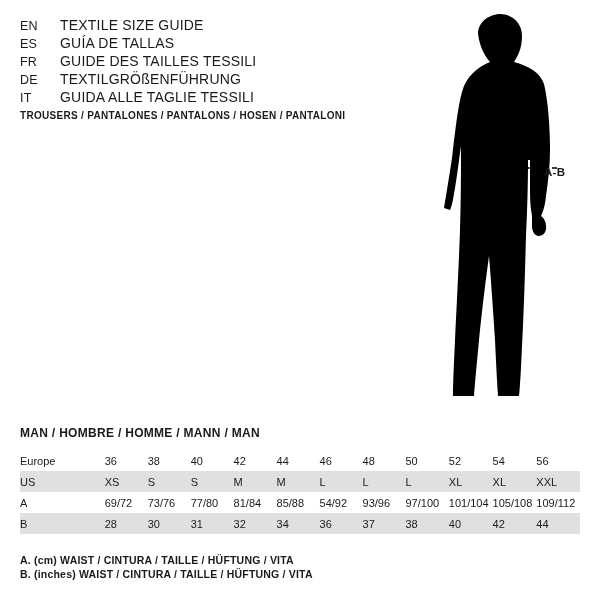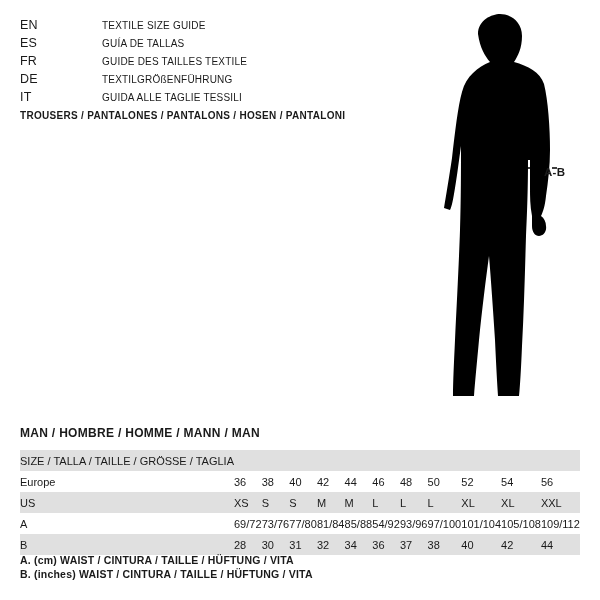--- a/index.html
+++ b/index.html
@@ -33,23 +33,22 @@
     align-items: baseline;
     height: 18px;
     line-height: 18px;
   }
   .lang-code {
     width: 40px;
     font-size: 12.5px;
     letter-spacing: 0.2px;
   }
   .lang-text {
-    font-size: 10px;
+    font-size: 14px;
     letter-spacing: 0.2px;
-    margin-left: 42px;
   }
 
   .section-title {
     position: absolute;
     left: 20px;
     top: 110px;
     font-size: 10px;
     font-weight: bold;
     letter-spacing: 0.3px;
   }
@@ -133,21 +132,21 @@
     <div class="lang-row">
       <span class="lang-code">EN</span>
       <span class="lang-text">TEXTILE SIZE GUIDE</span>
     </div>
     <div class="lang-row">
       <span class="lang-code">ES</span>
       <span class="lang-text">GUÍA DE TALLAS</span>
     </div>
     <div class="lang-row">
       <span class="lang-code">FR</span>
-      <span class="lang-text">GUIDE DES TAILLES TEXTILE</span>
+      <span class="lang-text">GUIDE DES TAILLES TESSILI</span>
     </div>
     <div class="lang-row">
       <span class="lang-code">DE</span>
       <span class="lang-text">TEXTILGRÖßENFÜHRUNG</span>
     </div>
     <div class="lang-row">
       <span class="lang-code">IT</span>
       <span class="lang-text">GUIDA ALLE TAGLIE TESSILI</span>
     </div>
   </div>
@@ -194,34 +193,20 @@
 
       <line x1="62" y1="158" x2="158" y2="158" stroke="#000000" stroke-width="1.4" stroke-dasharray="5,4"></line>
     </svg>
     <span class="ab-label">A-B</span>
   </div>
 
   <div class="table-title">MAN / HOMBRE / HOMME / MANN / MAN</div>
 
   <table class="size-table">
     <tbody>
-      <tr class="shaded row-head">
-        <td class="label-cell">SIZE / TALLA / TAILLE / GRÖSSE / TAGLIA</td>
-        <td class="val"></td>
-        <td class="val"></td>
-        <td class="val"></td>
-        <td class="val"></td>
-        <td class="val"></td>
-        <td class="val"></td>
-        <td class="val"></td>
-        <td class="val"></td>
-        <td class="val"></td>
-        <td class="val"></td>
-        <td class="val"></td>
-      </tr>
       <tr>
         <td class="label-cell">Europe</td>
         <td class="val">36</td>
         <td class="val">38</td>
         <td class="val">40</td>
         <td class="val">42</td>
         <td class="val">44</td>
         <td class="val">46</td>
         <td class="val">48</td>
         <td class="val">50</td>

